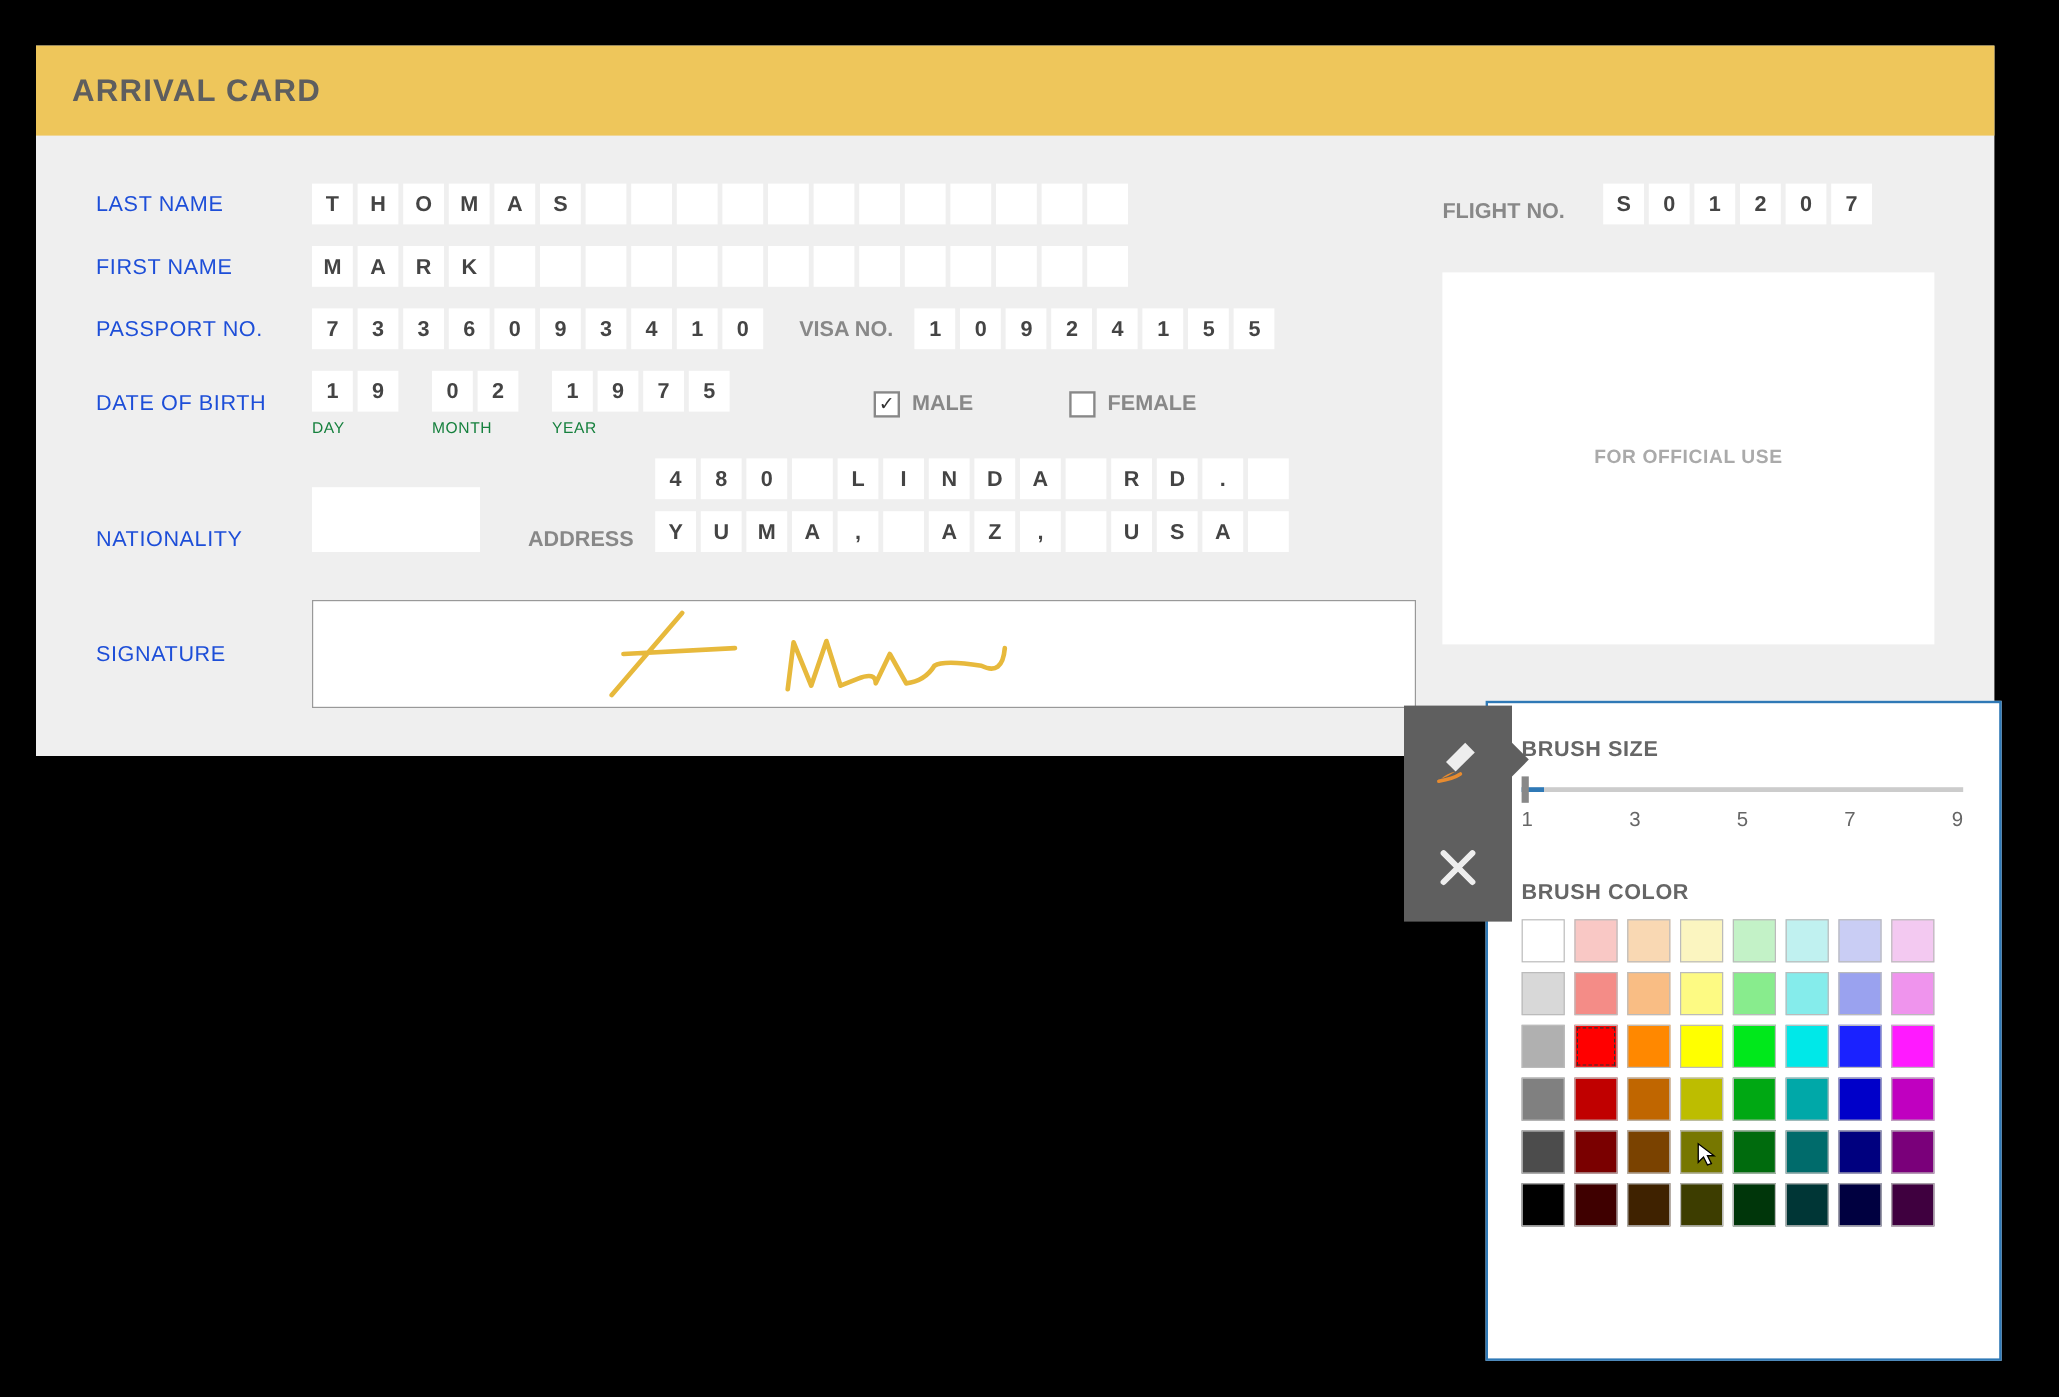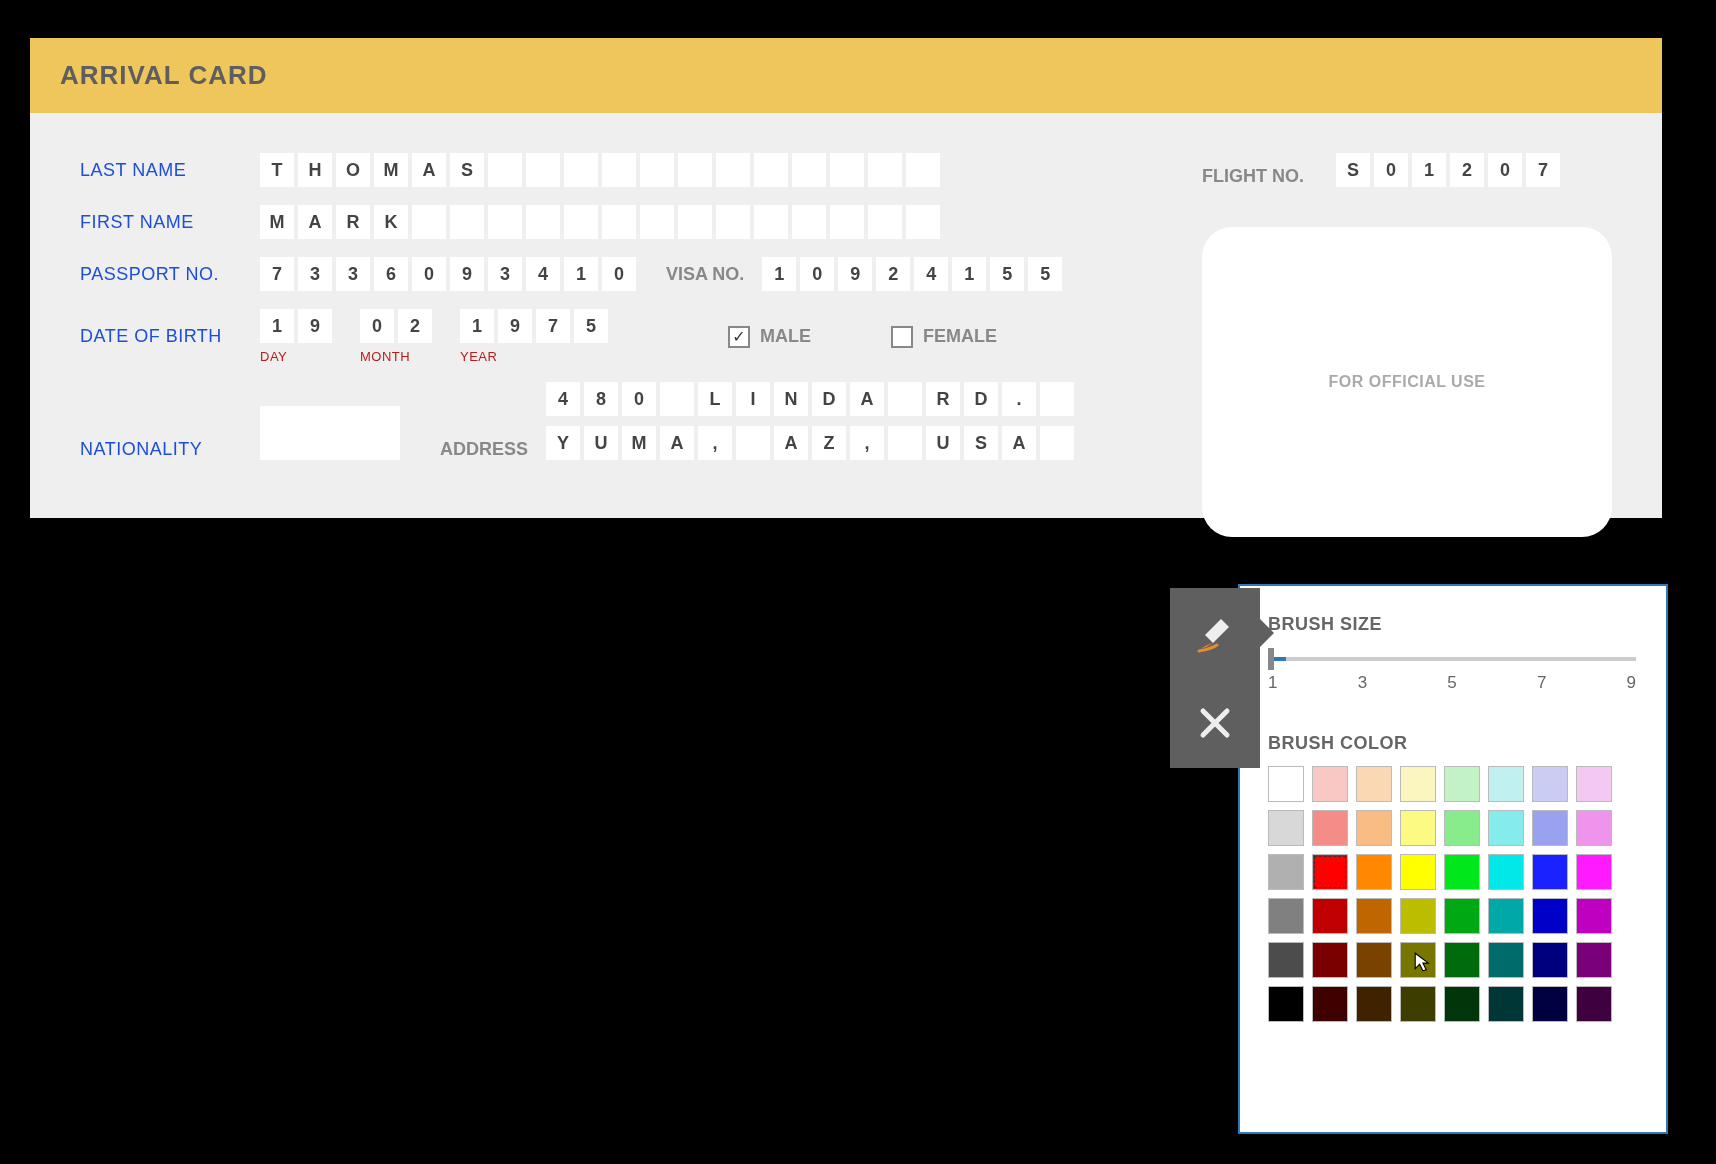--- a/index.html
+++ b/index.html
@@ -54,21 +54,21 @@
     background: #fff;
     display: flex;
     align-items: center;
     justify-content: center;
     font-size: 18px;
     font-weight: 600;
     color: #444;
     flex-shrink: 0;
   }
   .sublabel {
-    color: #b91c1c;
+    color: #15803d;
     font-size: 13px;
     font-weight: 500;
     letter-spacing: 0.5px;
   }
   .dob-group { display: flex; gap: 28px; }
   .dob-sub { display: flex; flex-direction: column; gap: 6px; }
   .gender {
     display: flex;
     gap: 80px;
     margin-left: 120px;
@@ -124,21 +124,20 @@
     font-weight: 700;
     font-size: 18px;
   }
   .official-box {
     width: 410px;
     height: 310px;
     background: #fff;
     display: flex;
     align-items: center;
     justify-content: center;
-    border-radius: 30px;
   }
   .official-box span {
     color: #aaa;
     font-weight: 600;
     font-size: 16px;
     letter-spacing: 0.5px;
   }
   .sig-row {
     display: flex;
     align-items: center;
@@ -400,20 +399,28 @@
             <div class="cell">,</div>
             <div class="cell"></div>
             <div class="cell">U</div>
             <div class="cell">S</div>
             <div class="cell">A</div>
             <div class="cell"></div>
           </div>
       </div>
     </div>
 
+    <div class="sig-row">
+      <div class="label">SIGNATURE</div>
+      <div class="sig-box">
+        <svg class="sig-svg" viewBox="0 0 920 90">
+          <path d="M 245 80 L 305 10 M 255 45 L 350 40 M 395 75 L 400 35 L 415 72 L 428 34 L 440 72 L 455 66 Q 470 60 470 70 L 482 45 L 496 70 Q 512 68 520 55 Q 528 50 560 55 Q 578 64 580 40" stroke="#e7b93c" stroke-width="4" fill="none" stroke-linecap="round" stroke-linejoin="round"></path>
+        </svg>
+      </div>
+    </div>
 
     <div class="right-col">
       <div class="flight-row">
         <div class="flight-label">FLIGHT NO.</div>
         <div class="cells">
             <div class="cell">S</div>
             <div class="cell">0</div>
             <div class="cell">1</div>
             <div class="cell">2</div>
             <div class="cell">0</div>

